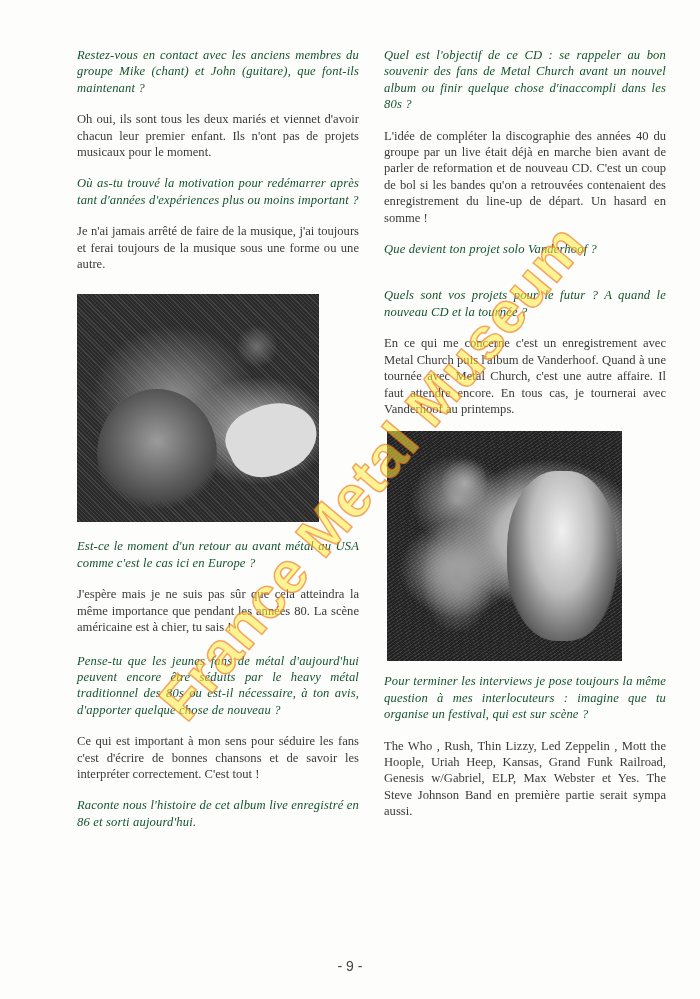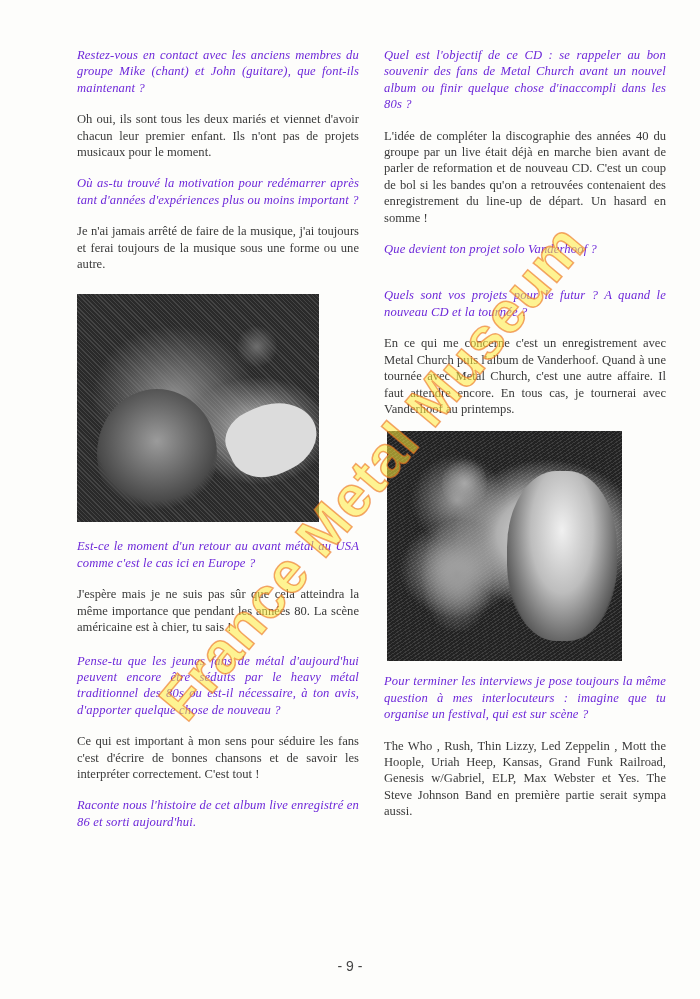--- a/index.html
+++ b/index.html
@@ -5,21 +5,21 @@
     html, body { margin: 0; padding: 0; }
     body {
       width: 700px; height: 999px; background: #fdfdfb; position: relative; overflow: hidden;
       font-family: "Liberation Serif", "DejaVu Serif", serif; color: #333;
     }
     .page { position: absolute; inset: 0; }
     .col { position: absolute; width: 282px; }
     .col-left { left: 77px; top: 47px; }
     .col-right { left: 384px; top: 47px; }
     p { margin: 0; font-size: 12.6px; line-height: 16.4px; text-align: justify; }
-    p.q { font-style: italic; color: #6d28d9; letter-spacing: 0.15px; }
+    p.q { font-style: italic; color: #14532d; letter-spacing: 0.15px; }
     p.a { color: #3a3a3a; }
     .gap { height: 15px; }
     .photo {
       position: relative; overflow: hidden;
       background:
         radial-gradient(ellipse at 40% 45%, #8d8d8d 0%, transparent 40%),
         radial-gradient(ellipse at 75% 60%, #cfcfcf 0%, transparent 28%),
         repeating-linear-gradient(45deg, #2a2a2a 0 2px, #444 2px 3px),
         #2b2b2b;
     }

